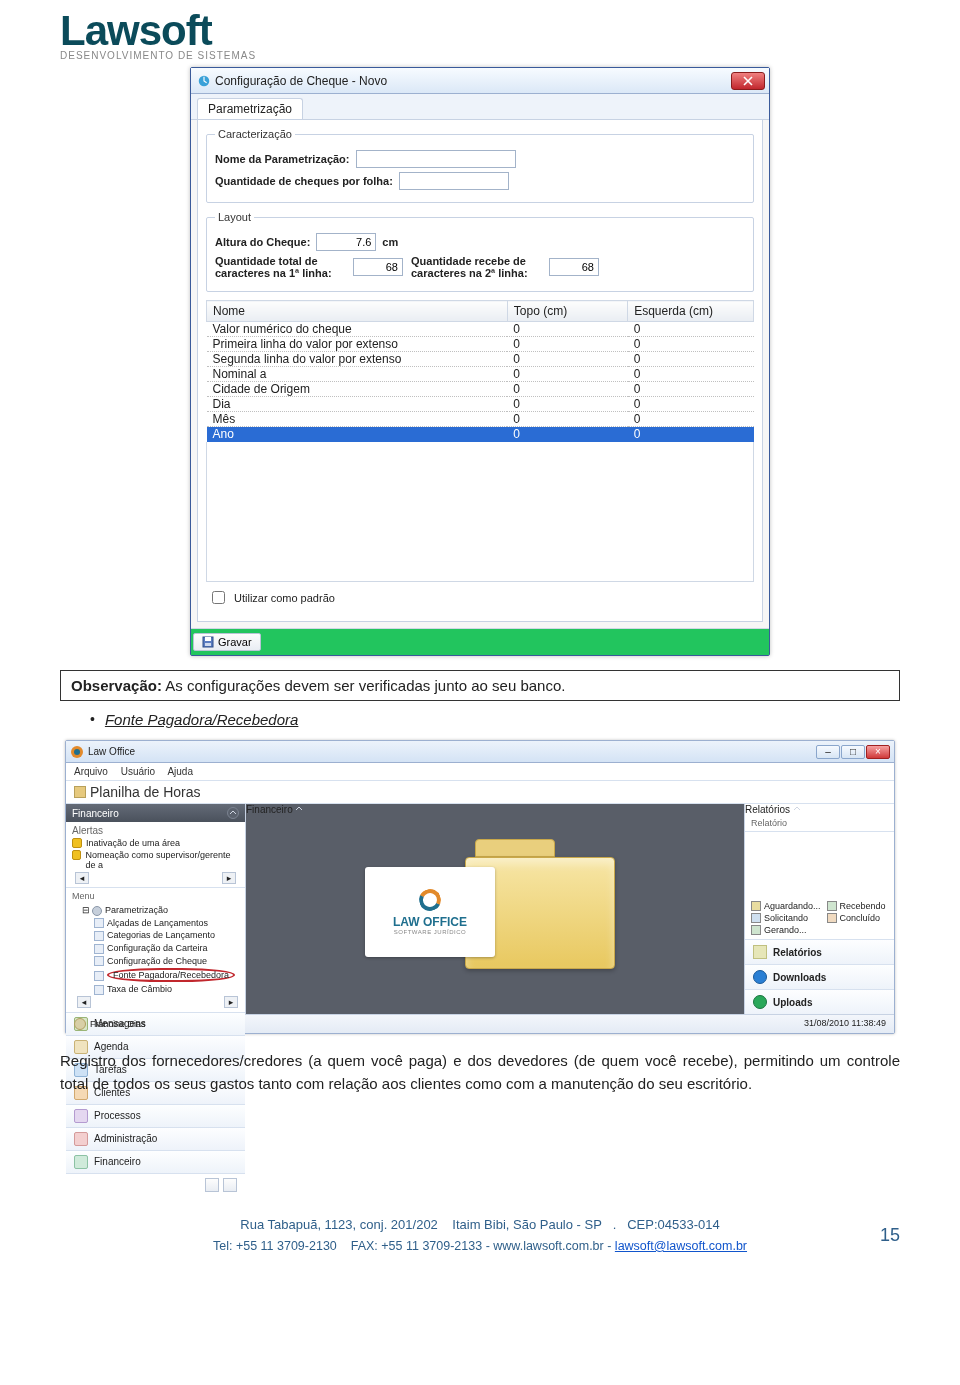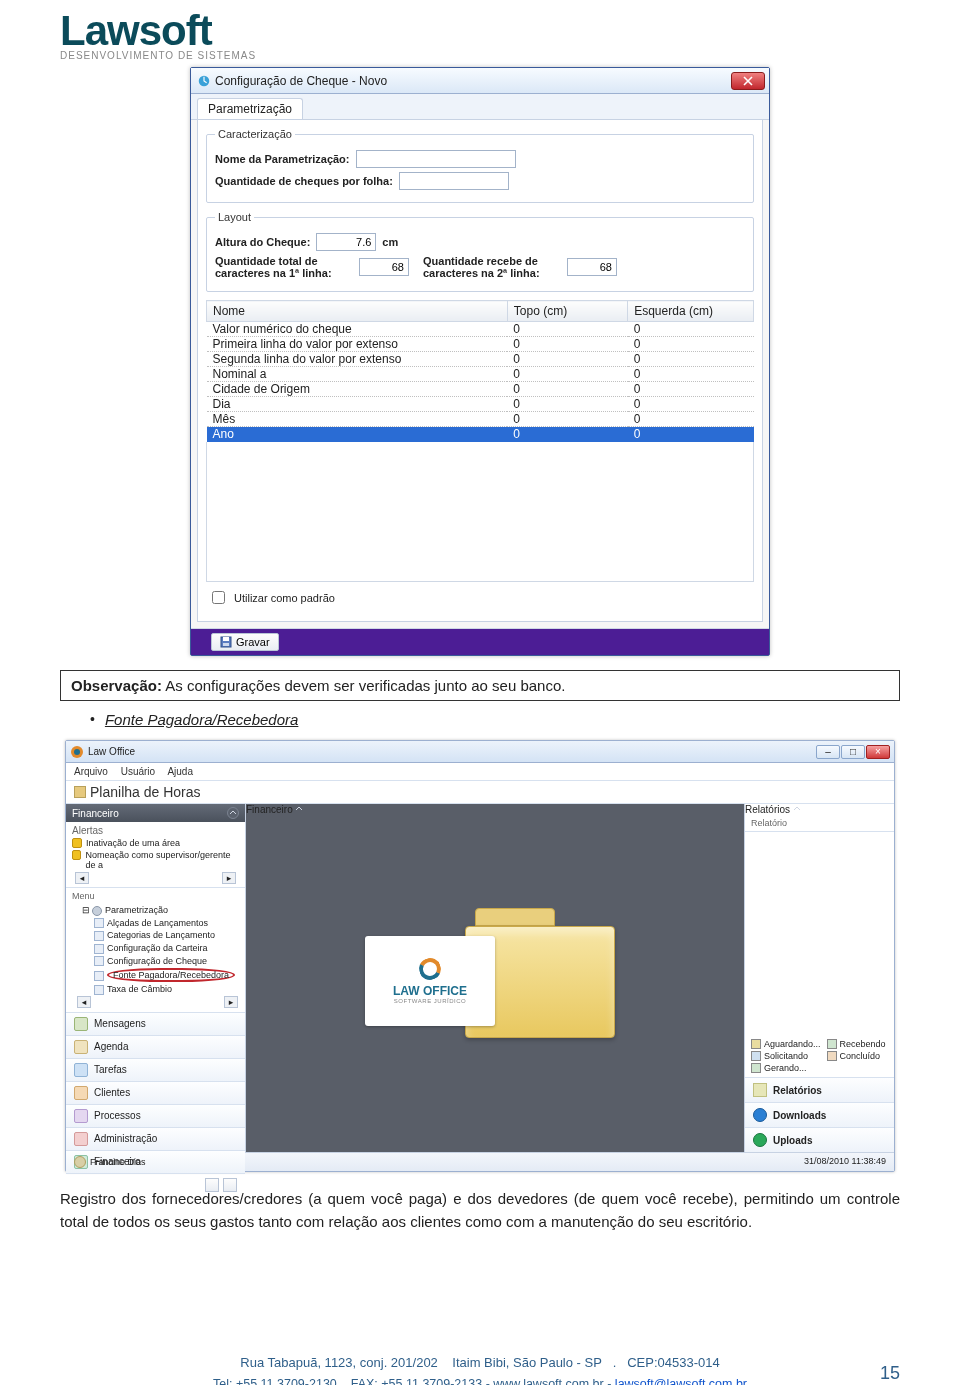--- a/index.html
+++ b/index.html
@@ -60,21 +60,21 @@
   .tbl { width:100%; border-collapse:collapse; font-size:12px; }
   .tbl thead th {
     background: linear-gradient(#fdfdfd,#e9edf3);
     border:1px solid #cfd8e5; text-align:left; padding:3px 6px; font-weight:400;
   }
   .tbl tbody td { border-bottom:1px dotted #c0c0c0; padding:0 6px; }
   .tbl tbody tr.sel td { background:#2a6cd4; color:#fff; border-bottom:1px solid #2a6cd4; }
   .grid-pad { height:140px; background:#fff; border:1px solid #cfd8e5; border-top:none; }
   .chkrow { display:flex; align-items:center; gap:6px; margin:6px 2px; font-size:11px; }
   .chkrow input { width:13px; height:13px; }
-  .btnbar { border-top:1px solid #cfd8e5; padding:4px 20px; background:#4c1d95; }
+  .btnbar { border-top:1px solid #cfd8e5; padding:4px 2px; background:#22c55e; }
   .btn {
     display:inline-flex; align-items:center; gap:4px;
     padding:2px 8px; font-size:11px;
     background:linear-gradient(#fdfdfd,#e9edf3);
     border:1px solid #b8c4d6; border-radius:2px;
   }
   .disk{width:12px;height:12px}
 
   
   .box-note { border:1px solid #333; padding:6px 10px; font-size:15px; margin:8px 0 10px; }
@@ -94,21 +94,21 @@
     background:linear-gradient(#ecf3fb,#d4e3f5);
     border-bottom:1px solid #9cb0d0; padding:0 4px;
   }
   .wn-ctrl { margin-left:auto; display:flex; gap:1px; }
   .wn-ctrl span { width:24px; height:14px; border:1px solid #8aa6cc; background:linear-gradient(#f6faff,#d7e5f4); display:flex; align-items:center; justify-content:center; border-radius:2px; }
   .wn-ctrl .x { background:linear-gradient(#f6a0a0,#d03a3a); border-color:#a02020; color:#fff; }
   .menu2 { padding:3px 8px; font-size:10px; color:#333; border-bottom:1px solid #d7e1ef; }
   .menu2 span { margin-right:10px; }
   .subbar { padding:3px 8px; font-size:14px; color:#333; border-bottom:1px solid #d7e1ef; display:flex; align-items:center; gap:4px; }
   .subbar .calico { width:12px;height:12px;background:#e6c97e;border:1px solid #b8a05a; }
-  .app-body { display:flex; height:348px; }
+  .app-body { display:flex; height:210px; }
   .side { width:180px; border-right:1px solid #c7d2e3; display:flex; flex-direction:column; }
   .side .panelhead {
     background:linear-gradient(#646b77,#4a515c); color:#fff; font-size:10px;
     padding:3px 6px; display:flex; justify-content:space-between; align-items:center;
   }
   .side .panelhead .chev { width:12px;height:12px;border:1px solid #7a8290;border-radius:50%; background:#5a616d; display:flex;align-items:center;justify-content:center; }
   .alerts { font-size:9px; padding:3px 6px; border-bottom:1px solid #d7e1ef; }
   .alerts .alhead { color:#666; font-size:10px; }
   .alerts .it { display:flex; gap:4px; margin:2px 0; }
   .alerts .yi { width:10px;height:10px;background:#f0c020;border:1px solid #c09010;border-radius:2px; }
@@ -205,21 +205,21 @@
         </div>
       </fieldset>
 
       <fieldset>
         <legend>Layout</legend>
         <div class="row">
           <span class="lbl">Altura do Cheque:</span>
           <input class="inp w60" style="text-align: right;" value="7.6">
           <span class="lbl">cm</span>
         </div>
-        <div class="row" style="gap:14px">
+        <div class="row" style="gap:8px">
           <span class="lbl" style="width:130px">Quantidade total de caracteres na 1ª linha:</span>
           <input class="inp w50" style="text-align: right;" value="68">
           <span class="lbl" style="width:130px">Quantidade recebe de caracteres na 2ª linha:</span>
           <input class="inp w50" style="text-align: right;" value="68">
         </div>
       </fieldset>
 
       <table class="tbl">
         <thead>
             <tr>

